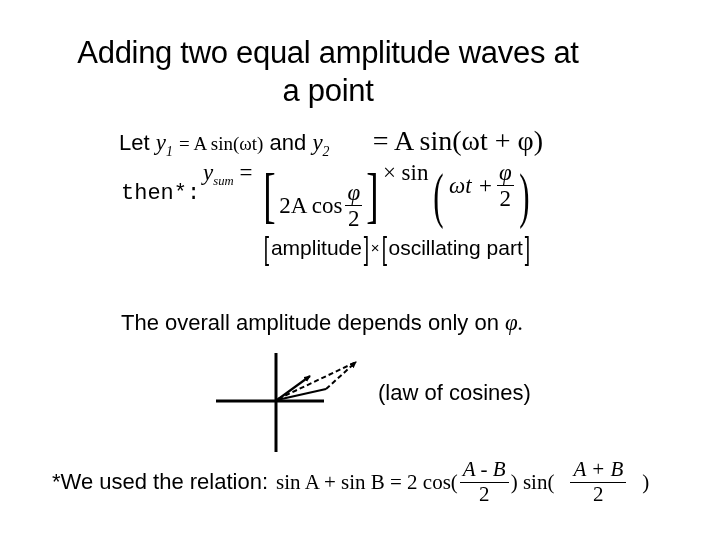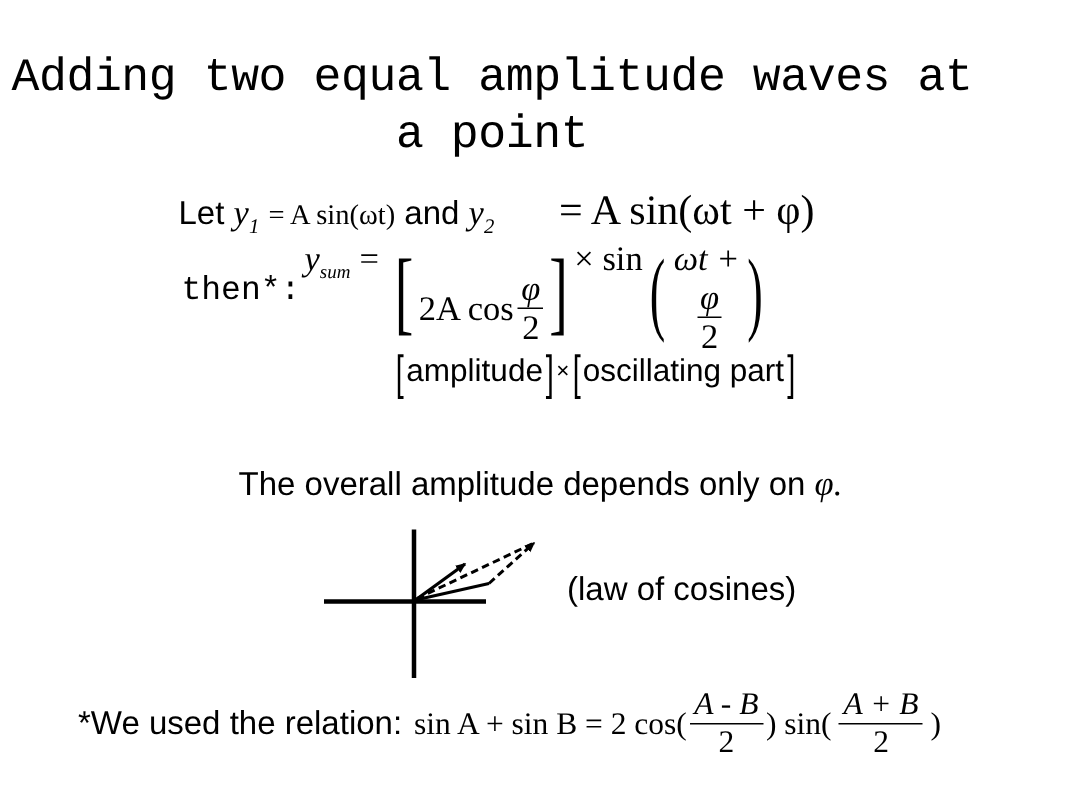--- a/index.html
+++ b/index.html
@@ -2,21 +2,21 @@
 <html><head>
   <meta charset="utf-8">
   <style>
     html, body { margin: 0; padding: 0; }
     body {
       width: 720px; height: 540px; background: #ffffff; position: relative; overflow: hidden;
       font-family: "Liberation Sans", sans-serif; color: #000;
     }
     .title {
       position: absolute; left: 0; top: 34px; width: 656px; text-align: center;
-      font-size: 31px; line-height: 38px; letter-spacing: -0.3px; font-family: Liberation Mono, monospace;
+      font-size: 31px; line-height: 38px; letter-spacing: -0.3px;
     }
     .abs { position: absolute; white-space: nowrap; }
     .sans { font-family: "Liberation Sans", sans-serif; }
     .m { font-family: "Liberation Serif", serif; }
     .i { font-style: italic; }
     .sub { font-size: 60%; vertical-align: -6px; }
     .frac { display: inline-block; vertical-align: middle; text-align: center; }
     .frac > span { display: block; }
     .frac .num { border-bottom: 1.5px solid #000; padding: 0 2px; line-height: 1.1; }
     .frac .den { line-height: 1.1; }
@@ -48,41 +48,41 @@
   <span style="display:flex; align-items:center;margin-top:20px;">
     <span>2A cos</span>
     <span class="frac" style="margin-left:3px;">
         <span class="num i" style="border-bottom-width:1.5px;">φ</span>
         <span class="den">2</span>
       </span>
   </span>
   <span class="bigbr" style="font-size:62px;">]</span>
   <span>× sin</span>
   <span class="bigbr" style="font-size:62px; transform:scaleX(0.5);">(</span>
-  <span style="display:flex; align-items:center;flex-direction:column;">
+  <span style="display:flex; align-items:center;">
     <span class="i">ωt +</span>
     <span class="frac" style="margin-left:4px;">
         <span class="num i">φ</span>
         <span class="den">2</span>
       </span>
   </span>
   <span class="bigbr" style="font-size:62px; transform:scaleX(0.5);">)</span>
 </div>
 
 <div class="abs" style="left:262px; top:233px; font-size:21px; line-height:30px; display:flex; align-items:center;">
   <span style="font-size:32px; font-weight:100; transform:scaleX(0.6); display:inline-block;">[</span>
   <span>amplitude</span>
   <span style="font-size:32px; font-weight:100; transform:scaleX(0.6); display:inline-block;">]</span>
   <span style="font-size:15px;">×</span>
   <span style="font-size:32px; font-weight:100; transform:scaleX(0.6); display:inline-block;">[</span>
   <span>oscillating part</span>
   <span style="font-size:32px; font-weight:100; transform:scaleX(0.6); display:inline-block;">]</span>
 </div>
 
-<div class="abs" style="left:121px; top:309px; font-size:22px; line-height:28px;margin-left:38px;">
+<div class="abs" style="left:121px; top:309px; font-size:22px; line-height:28px;">
   <span>The overall amplitude depends only on</span>
   <span class="m i" style="font-size:23px;">φ.</span>
 </div>
 
 <svg width="720" height="540">
   <defs>
     <marker id="ah" markerWidth="8" markerHeight="8" refX="6" refY="3" orient="auto" markerUnits="userSpaceOnUse">
       <path d="M0,0 L7,3 L0,6 Z" fill="#000"></path>
     </marker>
   </defs>
@@ -98,19 +98,19 @@
 
 <div class="abs" style="left:52px; top:452px; height:60px; display:flex; align-items:center; font-size:22px;">
   <span style="margin-right:8px;">*We used the relation:</span>
   <span class="m" style="font-size:21px; display:flex; align-items:center;justify-content:flex-end;">
     <span>sin A + sin B = 2 cos(</span>
     <span class="frac" style="margin:12px 2px;">
         <span class="num i" style="padding:0 3px;">A - B</span>
         <span class="den">2</span>
       </span>
     <span>) sin(</span>
-    <span class="frac" style="margin:0 5px;">
+    <span class="frac" style="margin:0 16px;">
         <span class="num i" style="padding:0 3px;">A + B</span>
         <span class="den">2</span>
       </span>
     <span>)</span>
   </span>
 </div>
 
 </body></html>

